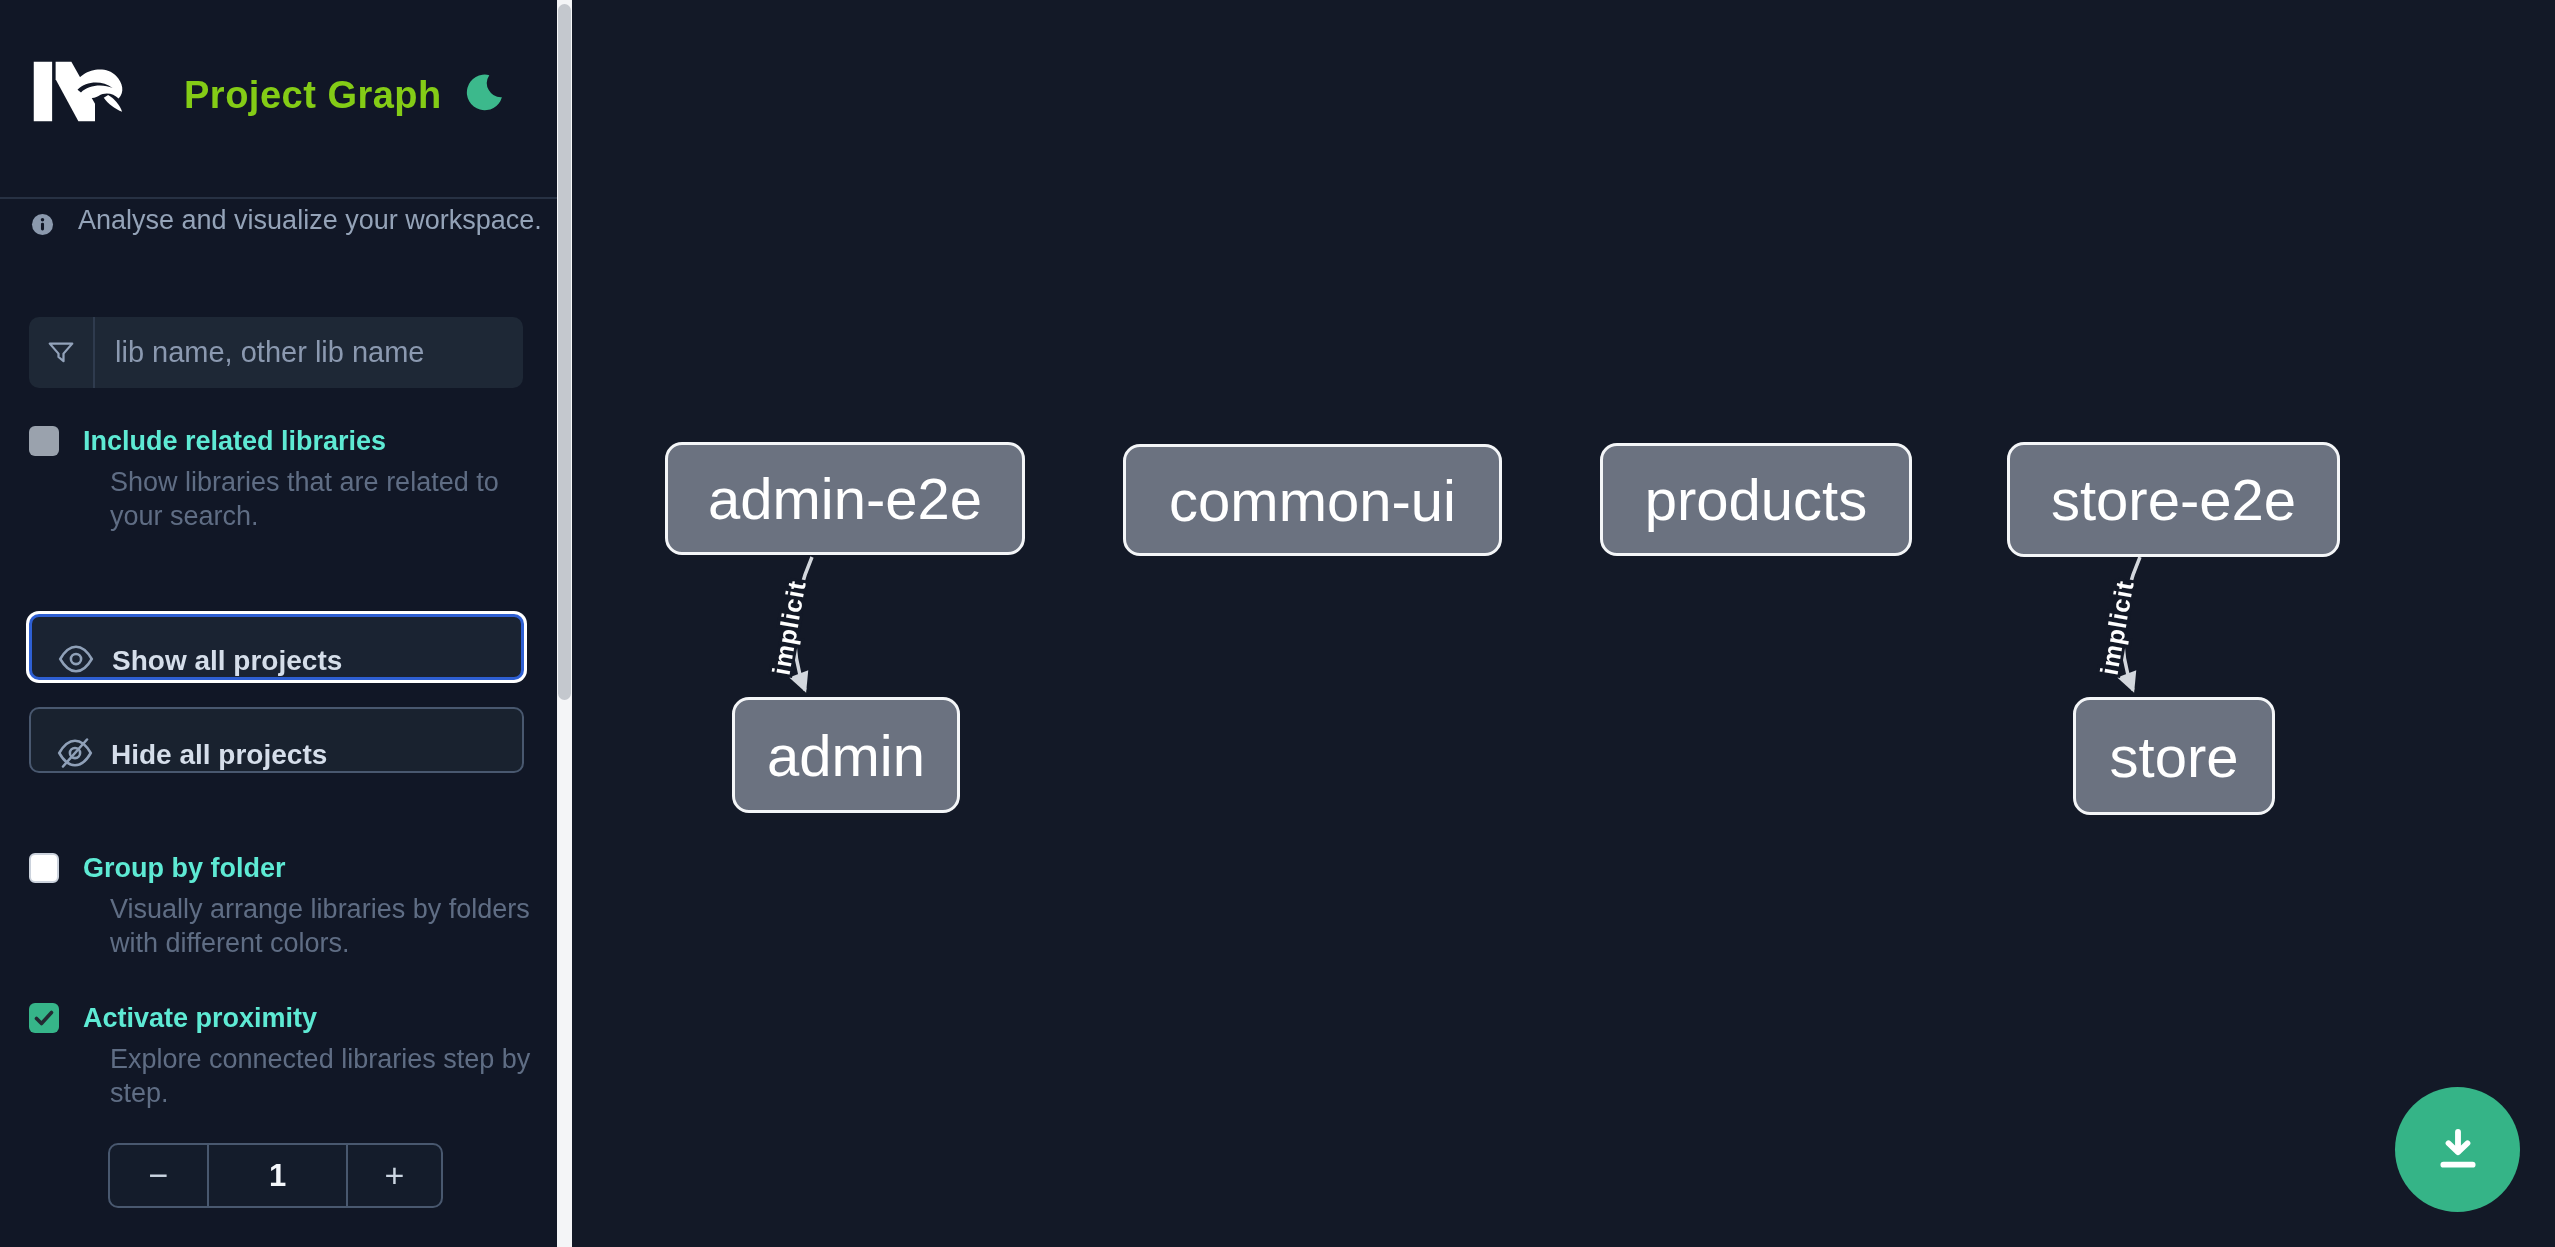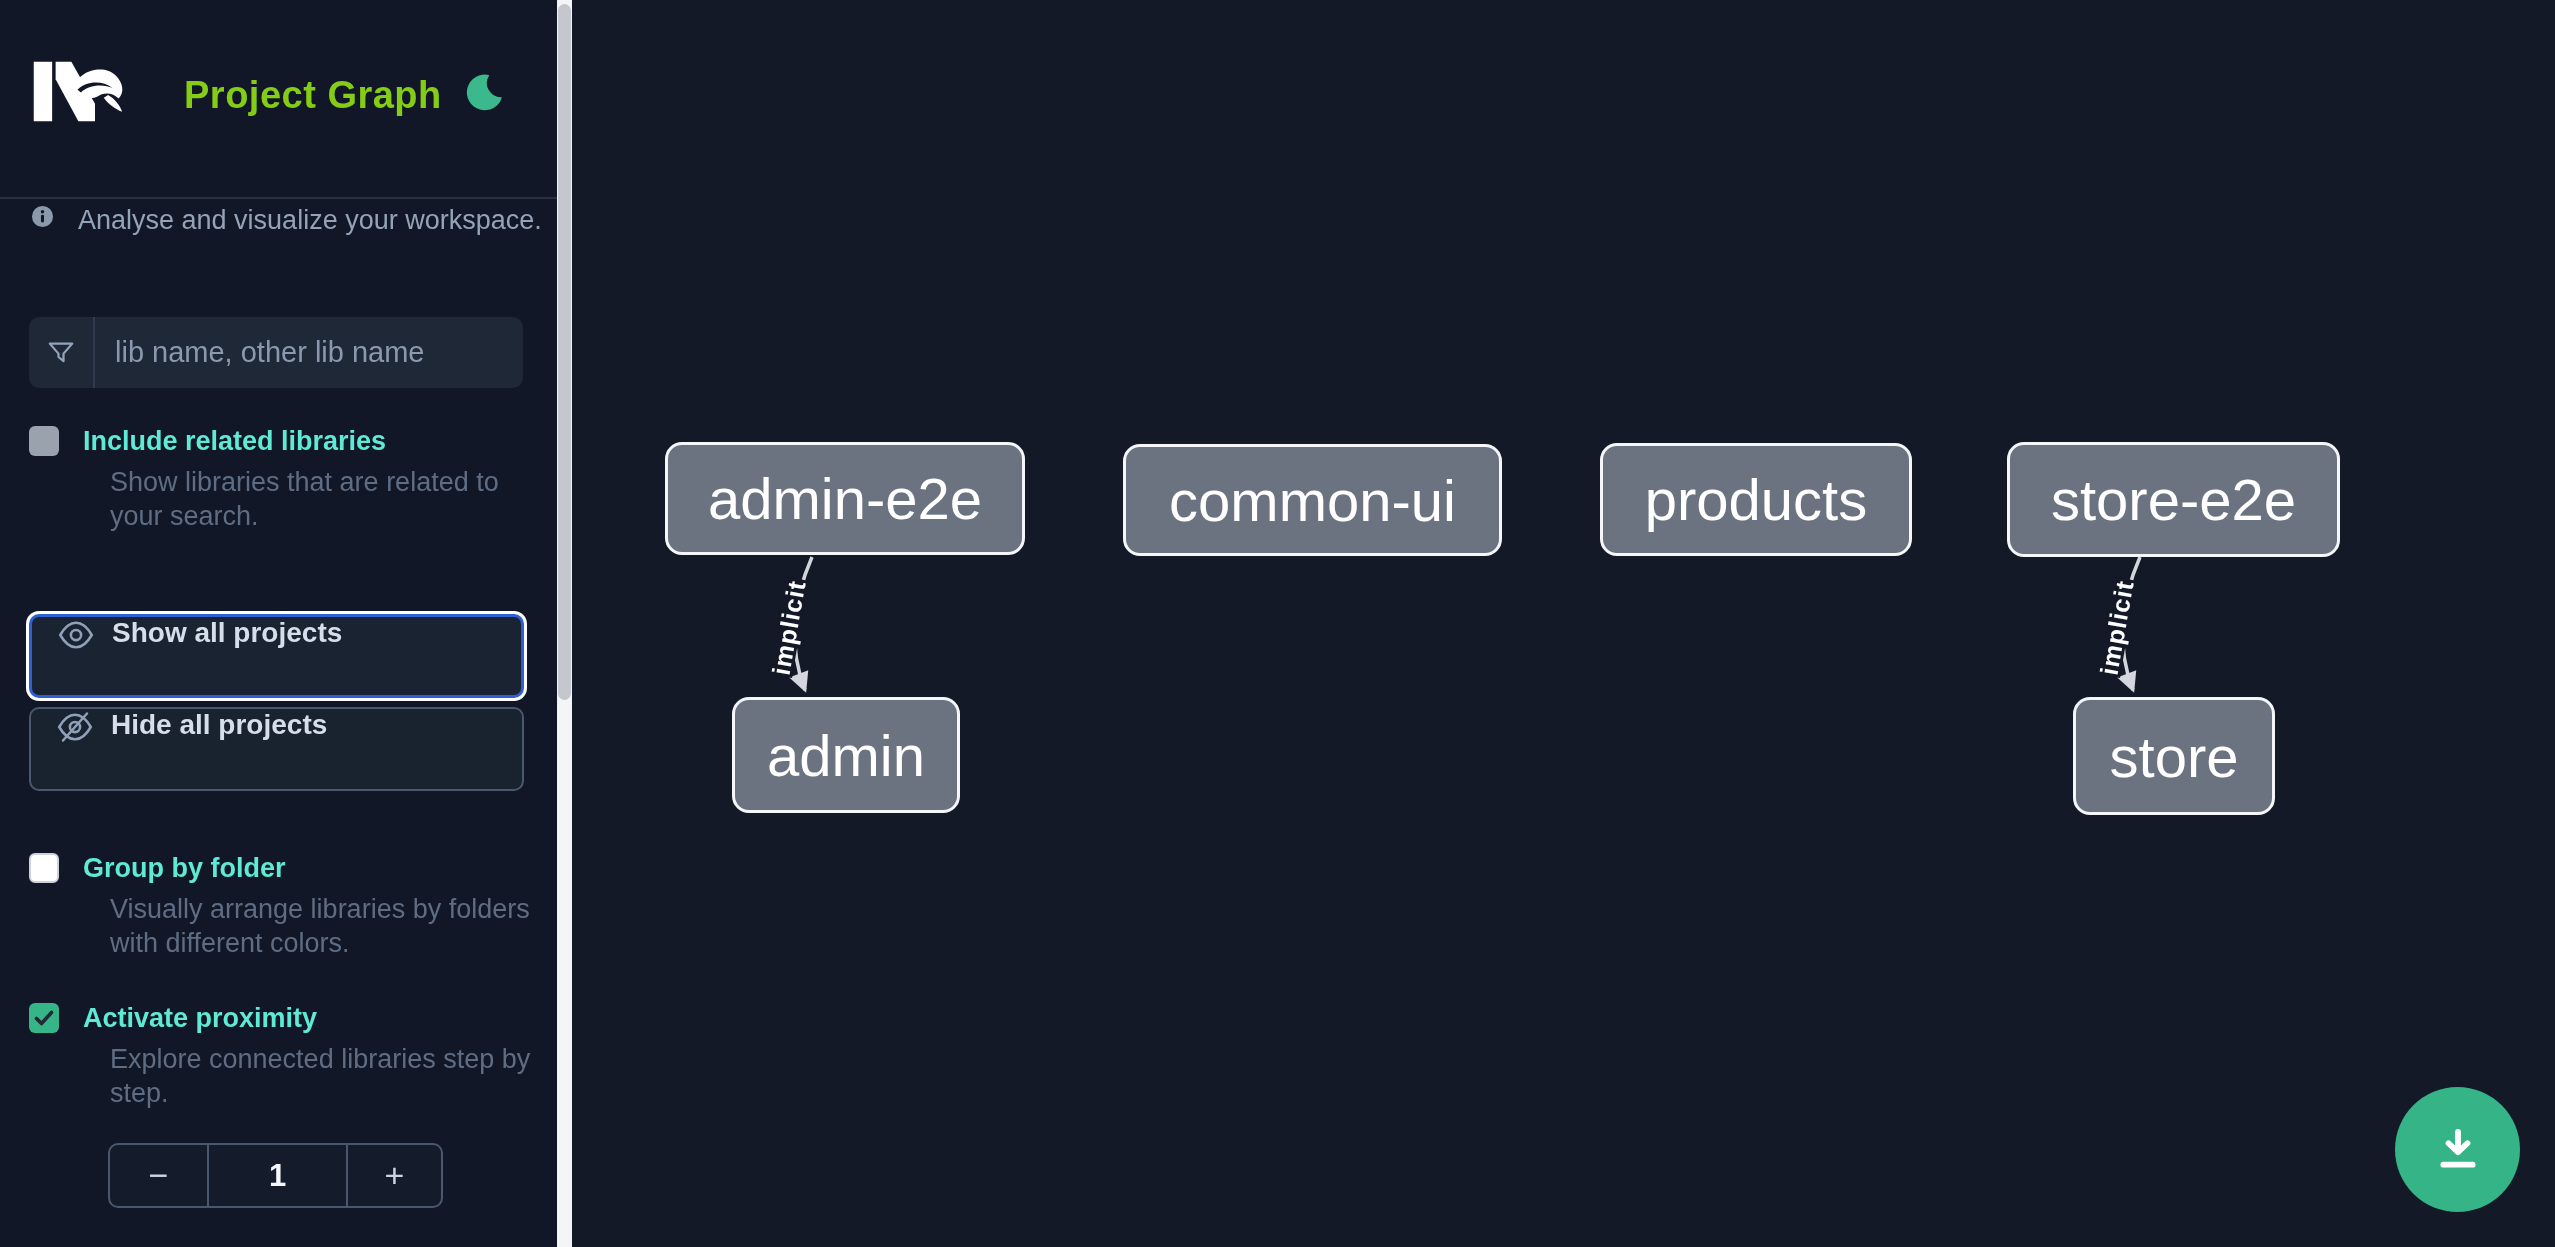--- a/index.html
+++ b/index.html
@@ -5,38 +5,38 @@
   html,body{margin:0;padding:0;background:#131927;font-family:"Liberation Sans",sans-serif;}
   #app{position:relative;width:2555px;height:1247px;overflow:hidden;background:#131927;}
 
   
   #sidebar{position:absolute;left:0;top:0;width:557px;height:1247px;background:#111726;}
   .hdr-divider{position:absolute;left:0;top:197px;width:557px;height:2px;background:#273143;}
   #nx-logo{position:absolute;left:25px;top:56px;width:105px;height:71px;}
   #page-title{position:absolute;left:184px;top:74px;font-size:38px;font-weight:600;color:#84cc16;letter-spacing:.5px;white-space:nowrap;}
   #theme-toggle{position:absolute;left:462px;top:72px;width:42px;height:42px;cursor:pointer;}
 
-  #info-row{position:absolute;left:31px;top:205px;display:flex;align-items:flex-start;gap:24px;}
+  #info-row{position:absolute;left:31px;top:205px;display:flex;align-items:flex-end;gap:24px;}
   #info-icon{width:23px;height:23px;flex:0 0 auto;}
   #info-text{font-size:27px;color:#94a3b8;white-space:nowrap;}
 
   #search-box{position:absolute;left:29px;top:317px;width:494px;height:71px;background:#1e2836;border-radius:10px;display:flex;align-items:stretch;}
   #search-icon-cell{width:64px;display:flex;align-items:center;justify-content:center;border-right:2px solid #2f3b4e;}
   #search-input{flex:1;background:transparent;border:none;outline:none;color:#dbe3ee;font-size:29px;font-family:"Liberation Sans",sans-serif;padding:7px 20px;}
   #search-input::placeholder{color:#8b99b0;opacity:1;}
 
   .toggle-row{position:absolute;left:29px;width:470px;}
   .checkbox{position:absolute;left:0;top:2px;width:30px;height:30px;border-radius:6px;}
   .checkbox.gray{background:#9aa2ad;}
   .checkbox.white{background:#ffffff;border:2px solid #cbd2dc;box-sizing:border-box;}
   .checkbox.green{background:#36b589;display:flex;align-items:center;justify-content:center;}
   .toggle-label{margin-left:54px;font-size:27px;font-weight:600;color:#5eead4;line-height:34px;}
   .toggle-desc{margin-left:81px;margin-top:7px;font-size:27px;color:#5f6d84;line-height:34px;width:430px;}
 
-  .side-btn{position:absolute;left:29px;width:495px;height:84px;box-sizing:border-box;background:#19222f;border:2px solid #49586f;border-radius:10px;display:flex;align-items:flex-start;cursor:pointer;}
+  .side-btn{position:absolute;left:29px;width:495px;height:66px;box-sizing:border-box;background:#19222f;border:2px solid #49586f;border-radius:10px;display:flex;align-items:flex-end;cursor:pointer;}
   .side-btn .btn-icon{margin-left:26px;width:36px;height:36px;flex:0 0 auto;}
   .side-btn .btn-label{margin-left:18px;font-size:28px;font-weight:600;color:#d5deea;white-space:nowrap;}
   .side-btn.focused{border:3px solid #2e5fd3;box-shadow:0 0 0 3px #ffffff;background:#1a2332;}
 
   #stepper{position:absolute;left:108px;top:1143px;width:335px;height:65px;box-sizing:border-box;border:2px solid #49586f;border-radius:10px;display:flex;background:#141c2b;}
   .step-cell{display:flex;align-items:center;justify-content:center;color:#cbd5e1;font-size:34px;}
   #step-dec{width:97px;cursor:pointer;}
   #step-val{width:137px;border-left:2px solid #49586f;border-right:2px solid #49586f;color:#f4f7fb;font-size:31px;font-weight:600;}
   #step-inc{flex:1;cursor:pointer;}
 

